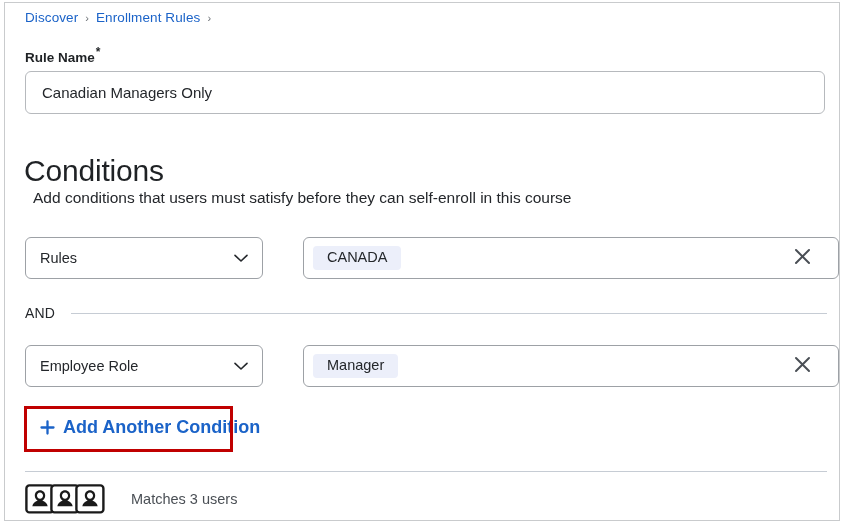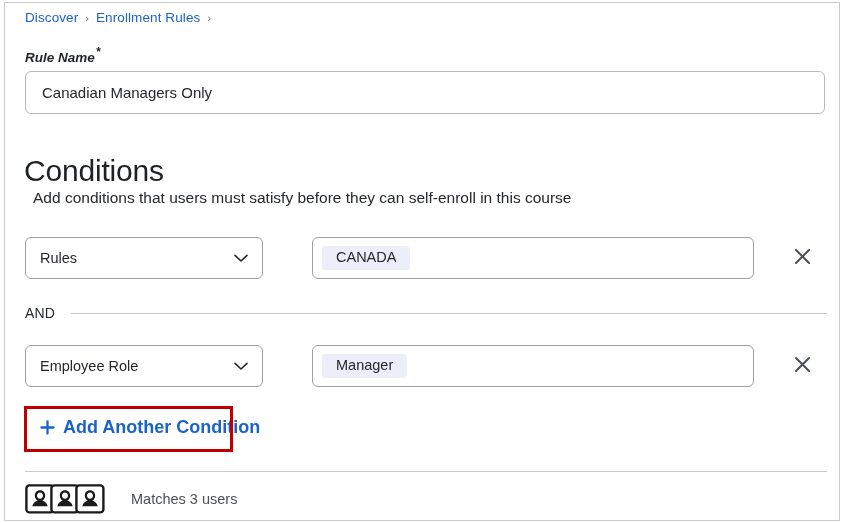--- a/index.html
+++ b/index.html
@@ -67,21 +67,20 @@
   }
 
   
   .field-label {
     position: absolute;
     left: 4px;
     top: 42px;
     font-size: 13.5px;
     font-weight: bold;
     color: #1f2225;
-    font-style: italic;
   }
   .req-star {
     color: #1f2225;
     font-weight: bold;
     font-size: 12px;
     vertical-align: super;
     margin-left: 1px;
   }
   .text-input {
     position: absolute;
@@ -161,23 +160,23 @@
     position: absolute;
     left: 253px;
     top: 12px;
     font-size: 14px;
     color: #24272b;
     margin-left: 44px;
   }
 
   .value-box {
     position: absolute;
-    left: 291px;
+    left: 282px;
     top: 0;
-    width: 442px;
+    width: 536px;
     height: 42px;
     box-sizing: border-box;
     border: 1px solid #9da1a6;
     border-radius: 6px;
     background: #ffffff;
     display: flex;
     align-items: center;
     padding-left: 9px;
     cursor: text;
   }

